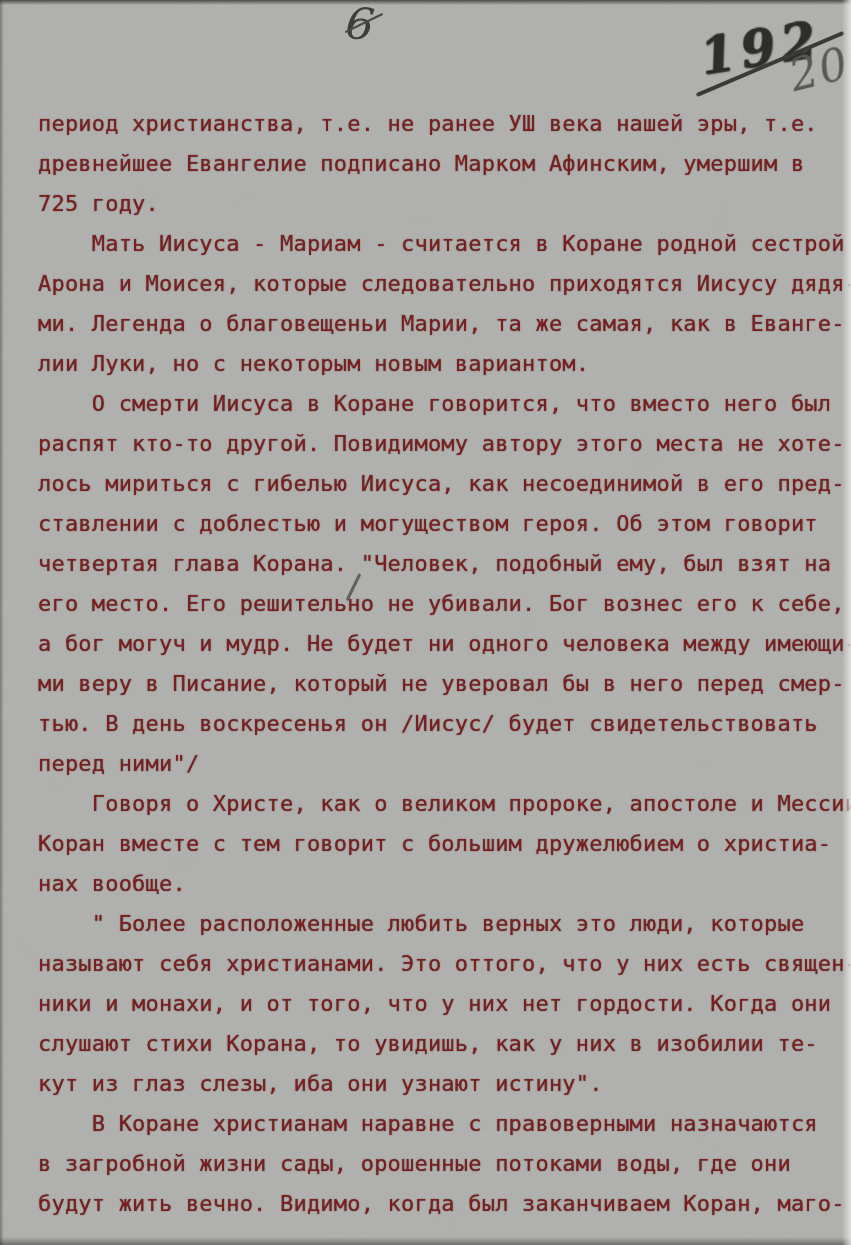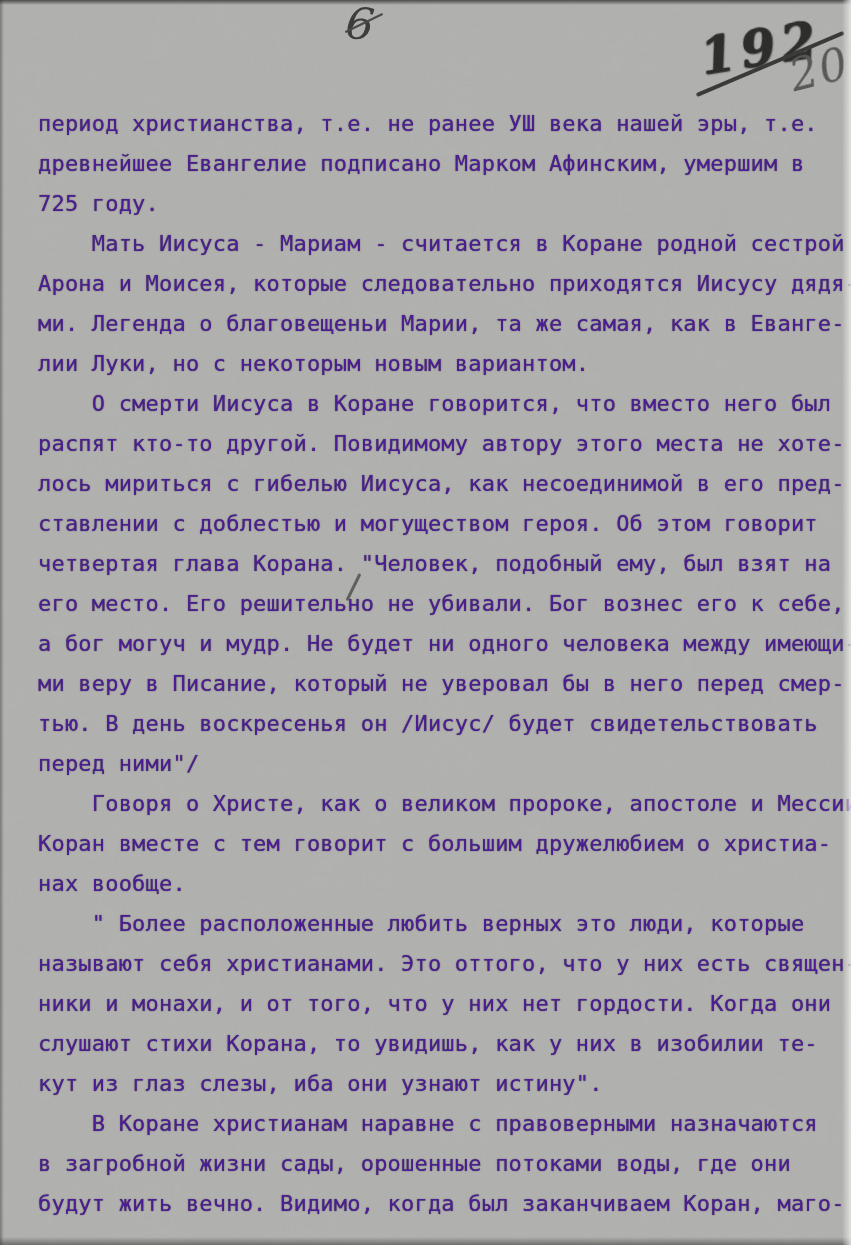--- a/index.html
+++ b/index.html
@@ -9,21 +9,21 @@
     background:#b1b1af;
     overflow:hidden;
     font-family:"DejaVu Sans Mono","Liberation Mono",monospace;
   }
   .texture { position:absolute; left:0; top:0; width:100%; height:100%; pointer-events:none; }
 
   .text-block {
     position:absolute;
     left:38px; top:104px; width:796px;
     font-size:22px; line-height:40px;
-    color:#4c1d95;
+    color:#7f1d1d;
     letter-spacing:0.2px;
     white-space:pre;
     text-shadow:0 0 1.2px rgba(25,25,22,0.75);
   }
   .line { height:40px; }
 
   .hw {
     position:absolute;
     font-family:"DejaVu Serif","Liberation Serif",serif;
     font-style:italic;

